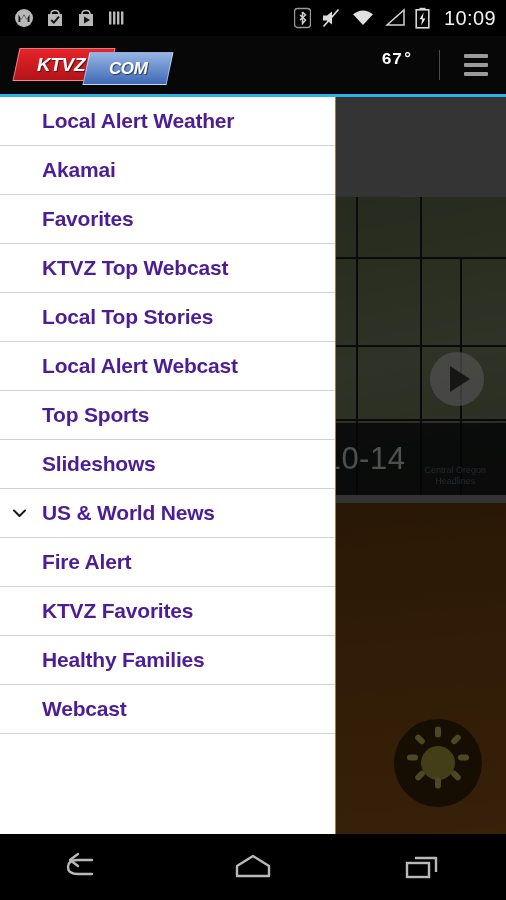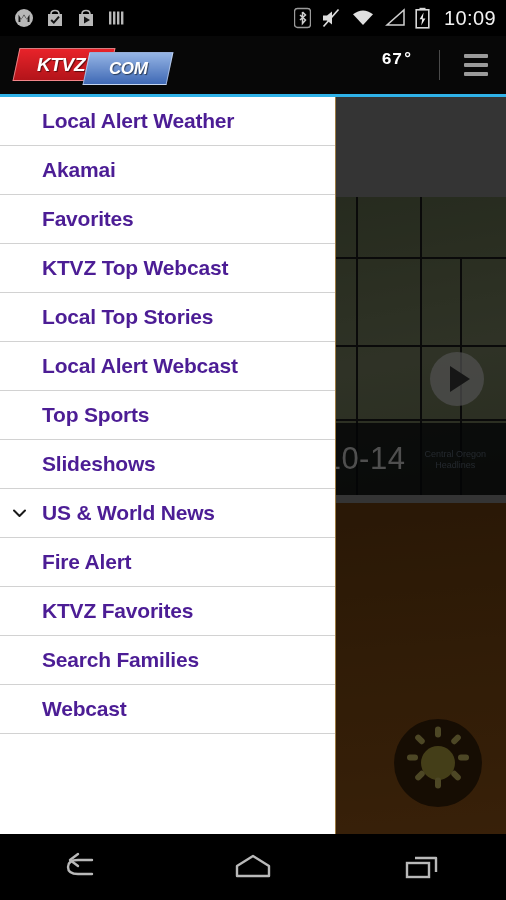--- a/index.html
+++ b/index.html
@@ -128,21 +128,21 @@
   }
   #video-caption-bar {
     position:absolute; left:0; bottom:0; width:506px; height:72px;
     background:rgba(10,12,16,.82);
     display:flex; align-items:center; padding-left:250px;
   }
   #video-caption {
     color:#cfcfcf; font-size:31px; letter-spacing:.5px; white-space:nowrap;
   }
   #video-watermark {
-    position:absolute; right:20px; bottom:24px;
+    position:absolute; right:20px; bottom:8px;
     color:#5d6a78; font-size:9px; text-align:center; line-height:1.25;
   }
 
   #weather-card {
     position:absolute; top:406px; left:0; width:506px; height:352px;
     background:linear-gradient(175deg,#6a3d10 0%,#7e4a13 45%,#8a5015 75%,#96571a 100%);
     overflow:hidden;
   }
   .bird {
     position:absolute; width:22px; height:8px;
@@ -359,21 +359,21 @@
         </svg>
         <span class="drawer-label">US &amp; World News</span>
       </div>
       <div class="drawer-item">
         <span class="drawer-label">Fire Alert</span>
       </div>
       <div class="drawer-item">
         <span class="drawer-label">KTVZ Favorites</span>
       </div>
       <div class="drawer-item">
-        <span class="drawer-label">Search Families</span>
+        <span class="drawer-label">Healthy Families</span>
       </div>
       <div class="drawer-item">
         <span class="drawer-label">Webcast</span>
       </div>
     </div>
 
   <div id="nav-bar">
     <div class="nav-btn">
       <svg width="44" height="30" viewBox="0 0 44 30">
         <path d="M30 22 L16 22 Q6 22 6 15 Q6 8 16 8 L30 8" fill="none" stroke="#b9b9b9" stroke-width="2.4" stroke-linecap="round"></path>

